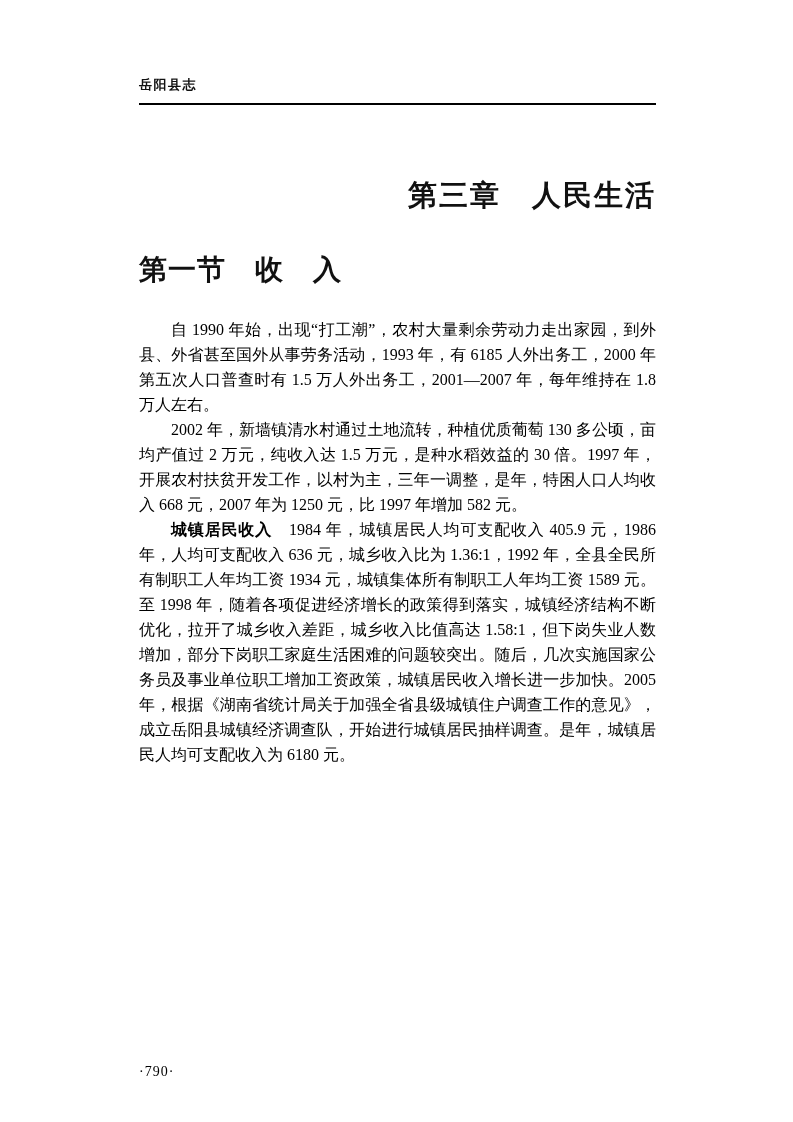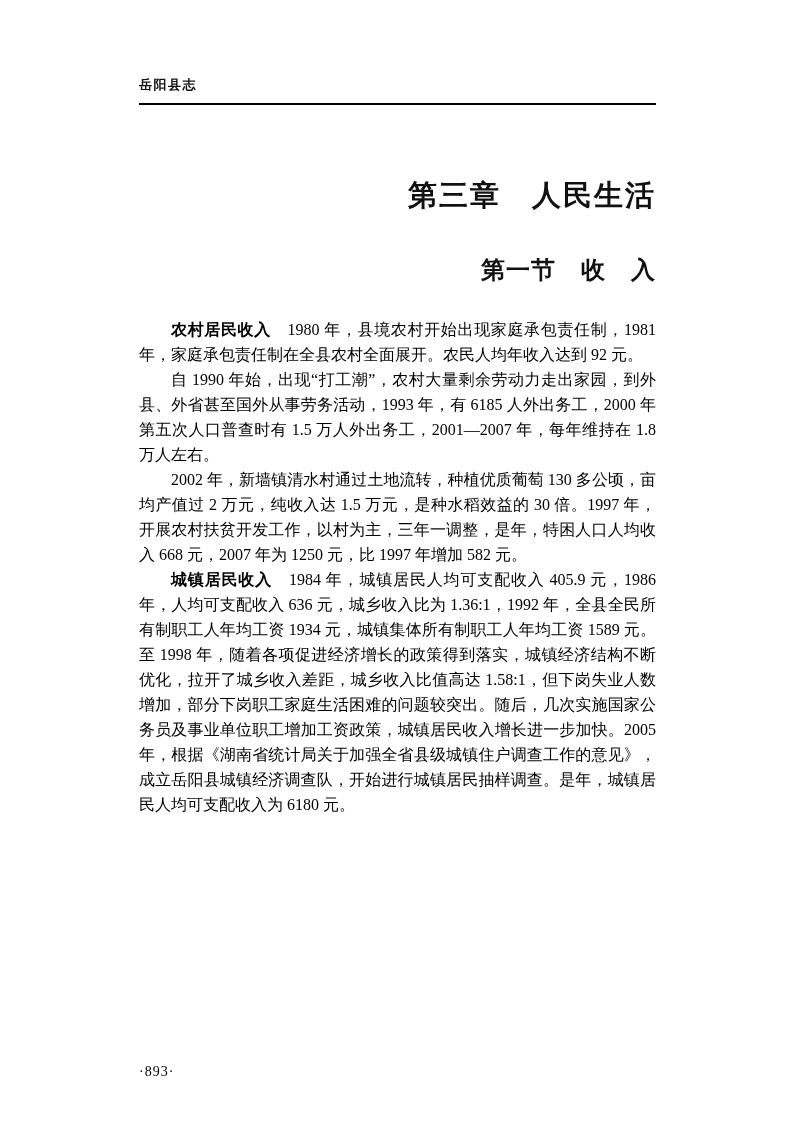--- a/index.html
+++ b/index.html
@@ -29,22 +29,22 @@
   .chapter-title {
     margin: 72px 0 0 0;
     text-align: right;
     font-size: 29px;
     font-weight: bold;
     letter-spacing: 2px;
     line-height: 36px;
   }
   .section-title {
     margin: 44px 0 0 0;
-    text-align: right;
-    font-size: 24px;
+    text-align: left;
+    font-size: 28px;
     font-weight: bold;
     letter-spacing: 1px;
     line-height: 26px;
   }
   .body-text {
     margin-top: 34px;
     font-size: 16px;
     line-height: 25px;
     text-align: justify;
     color: #000000;
@@ -72,21 +72,20 @@
 
   <div class="running-header">
     <span>岳阳县志</span>
   </div>
 
   <h1 class="chapter-title">第三章　人民生活</h1>
 
   <h2 class="section-title">第一节　收　入</h2>
 
   <div class="body-text">
-    <p><b class="lead">农村居民收入</b><span>　1980 年，县境农村开始出现家庭承包责任制，1981 年，家庭承包责任制在全县农村全面展开。农民人均年收入达到 92 元。</span></p>
     <p><b class="lead"></b><span>自 1990 年始，出现“打工潮”，农村大量剩余劳动力走出家园，到外县、外省甚至国外从事劳务活动，1993 年，有 6185 人外出务工，2000 年第五次人口普查时有 1.5 万人外出务工，2001—2007 年，每年维持在 1.8 万人左右。</span></p>
     <p><b class="lead"></b><span>2002 年，新墙镇清水村通过土地流转，种植优质葡萄 130 多公顷，亩均产值过 2 万元，纯收入达 1.5 万元，是种水稻效益的 30 倍。1997 年，开展农村扶贫开发工作，以村为主，三年一调整，是年，特困人口人均收入 668 元，2007 年为 1250 元，比 1997 年增加 582 元。</span></p>
     <p><b class="lead">城镇居民收入</b><span>　1984 年，城镇居民人均可支配收入 405.9 元，1986 年，人均可支配收入 636 元，城乡收入比为 1.36:1，1992 年，全县全民所有制职工人年均工资 1934 元，城镇集体所有制职工人年均工资 1589 元。至 1998 年，随着各项促进经济增长的政策得到落实，城镇经济结构不断优化，拉开了城乡收入差距，城乡收入比值高达 1.58:1，但下岗失业人数增加，部分下岗职工家庭生活困难的问题较突出。随后，几次实施国家公务员及事业单位职工增加工资政策，城镇居民收入增长进一步加快。2005 年，根据《湖南省统计局关于加强全省县级城镇住户调查工作的意见》，成立岳阳县城镇经济调查队，开始进行城镇居民抽样调查。是年，城镇居民人均可支配收入为 6180 元。</span></p>
   </div>
 
-  <div class="page-number">·893·</div>
+  <div class="page-number">·790·</div>
 
 </div>
 
 </body></html>

